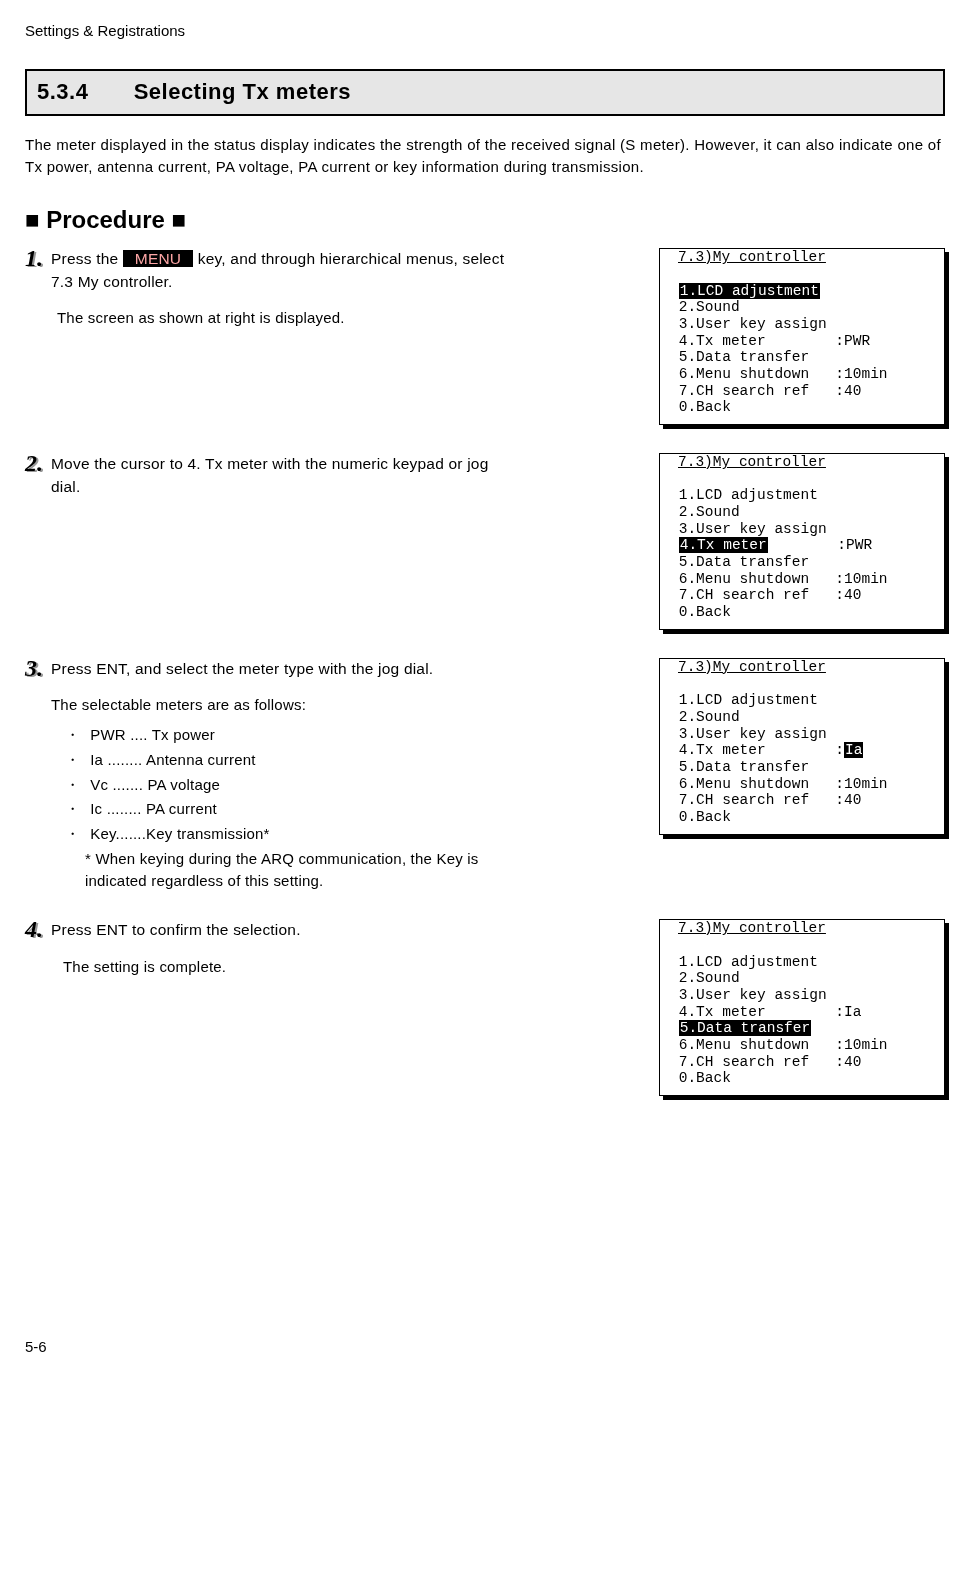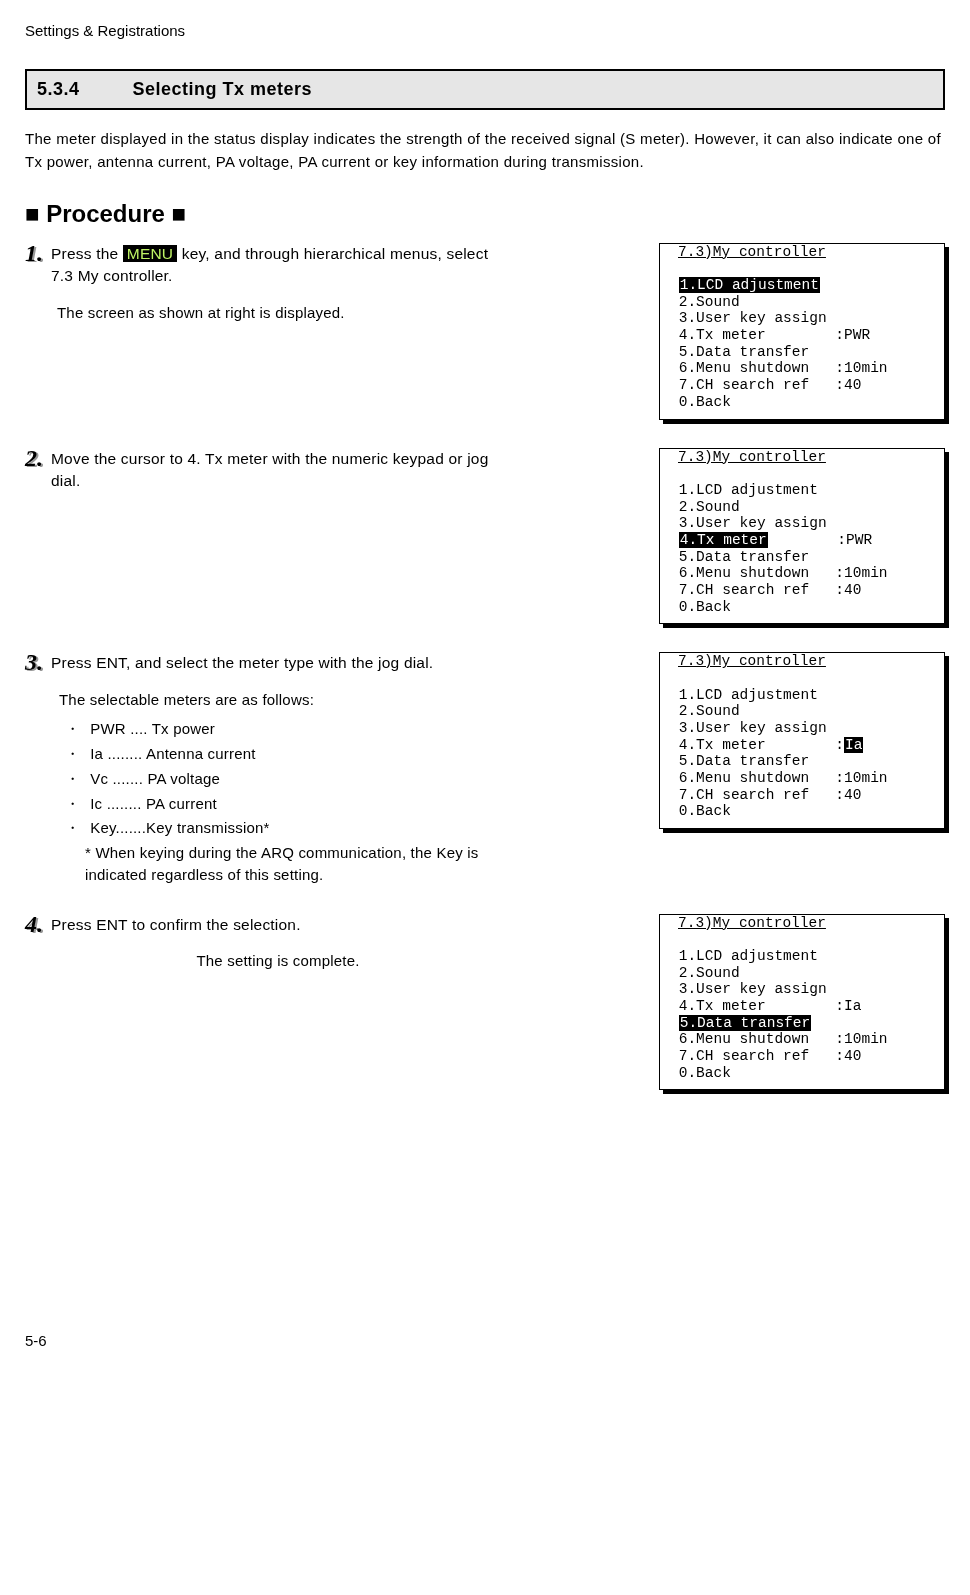--- a/index.html
+++ b/index.html
@@ -13,21 +13,21 @@
   }
   .top-header {
     font-size: 15px;
     margin-bottom: 28px;
   }
   .section-title-bar {
     border: 2px solid #000;
     background: #e6e6e6;
     padding: 6px 10px;
     font-weight: bold;
-    font-size: 18px;
+    font-size: 22px;
     letter-spacing: 0.5px;
     margin-bottom: 18px;
   }
   .section-title-bar .num {
     display: inline-block;
     width: 90px;
   }
   .intro {
     font-size: 15px;
     letter-spacing: 0.3px;
@@ -62,22 +62,22 @@
     margin-top: -2px;
   }
   .step-body {
     flex: 1;
     font-size: 15.5px;
     line-height: 1.45;
     letter-spacing: 0.2px;
   }
   .menu-key {
     background: #000;
-    color: #bef264;
-    padding: 0 4px;
+    color: #fca5a5;
+    padding: 0 12px;
     font-weight: normal;
   }
   .sub-indent {
     margin-top: 14px;
     margin-left: 6px;
     font-size: 15px;
   }
   .meters-list {
     margin: 8px 0 0 14px;
     font-size: 15px;
@@ -173,21 +173,21 @@
  <span>7.CH search ref</span>   <span>:40</span>
  <span>0.Back</span></div>
   </div>
 </div>
 
 <div class="step-row">
   <div class="step-left">
     <div class="step-num">3.</div>
     <div class="step-body">
       <span>Press ENT, and select the meter type with the jog dial.</span>
-      <div class="sub-indent" style="margin-left:8px;">The selectable meters are as follows:</div>
+      <div class="sub-indent" style="margin-left:0;">The selectable meters are as follows:</div>
       <div class="meters-list">
         <div class="row">
             <span class="bull">・</span>
             <span>PWR .... Tx power</span>
           </div>
         <div class="row">
             <span class="bull">・</span>
             <span>Ia ........ Antenna current</span>
           </div>
         <div class="row">
@@ -218,21 +218,21 @@
  <span>7.CH search ref</span>   <span>:40</span>
  <span>0.Back</span></div>
   </div>
 </div>
 
 <div class="step-row">
   <div class="step-left">
     <div class="step-num">4.</div>
     <div class="step-body">
       <span>Press ENT to confirm the selection.</span>
-      <div class="sub-indent" style="margin-left:0;text-align:center;">The setting is complete.</div>
+      <div class="sub-indent" style="margin-left:12px;">The setting is complete.</div>
     </div>
   </div>
   <div class="screen-col">
     <div class="screen"><span class="title">7.3)My controller</span>
 
  <span>1.LCD adjustment</span>
  <span>2.Sound</span>
  <span>3.User key assign</span>
  <span>4.Tx meter</span>        <span>:Ia</span>
  <span class="inv">5.Data transfer</span>

